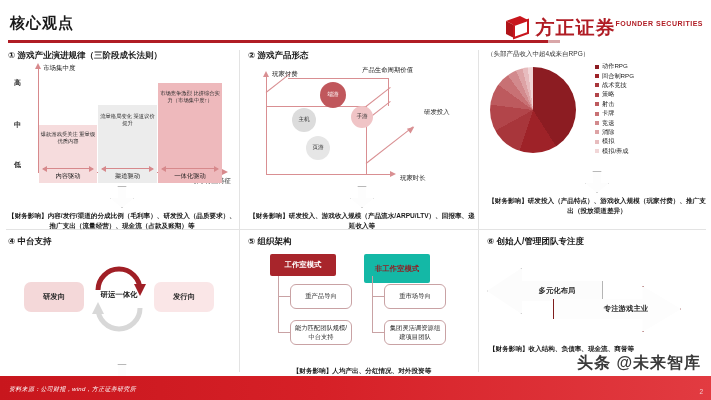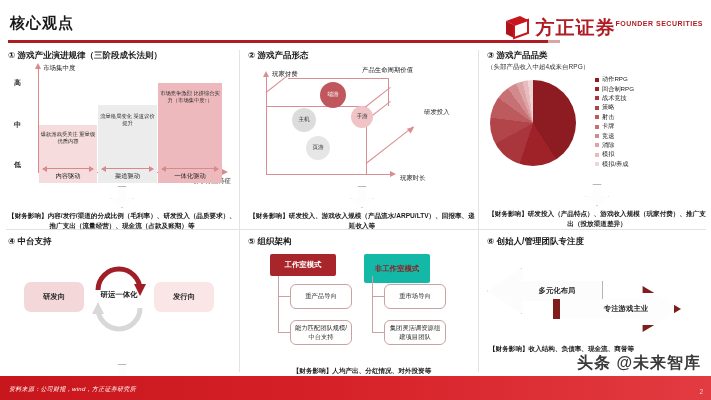--- a/index.html
+++ b/index.html
@@ -152,21 +152,21 @@
     position:absolute;display:flex;align-items:center;justify-content:center;
     font-size:7.4px;font-weight:bold;color:#2b2b2b;box-sizing:border-box;
   }
   .arrow-l{
     background:#fcfcfc;border:1px solid #b5b5b5;
     clip-path:polygon(0 50%,30% 0,30% 28%,100% 28%,100% 72%,30% 72%,30% 100%);
     padding-left:24px;
     text-align:right;
   }
   .arrow-r{
-    background:#fdfdfd;border:7px solid #7f1d1d;
+    background:#fdfdfd;border:1px solid #7f1d1d;
     clip-path:polygon(100% 50%,70% 0,70% 28%,0 28%,0 72%,70% 72%,70% 100%);
     padding-right:24px;
     padding-left:42px;
   }
 
   
   .footer-bar{
     position:absolute;left:0;bottom:0;width:711px;height:24px;
     background:linear-gradient(90deg,#c8161d 0%,#d62027 45%,#e23b41 100%);
   }
@@ -280,21 +280,20 @@
         <div class="ax-lbl" style="left:114px;top:2px;">产品生命周期价值</div>
         <div class="ax-lbl" style="left:176px;top:44px;">研发投入</div>
         <div class="ax-lbl" style="left:152px;top:110px;">玩家时长</div>
       </div>
 
       <div class="down-arrow"></div>
       <div class="fin" style="margin-top:3px;">【财务影响】研发投入、游戏收入规模（产品流水/ARPU/LTV）、回报率、递延收入等</div>
     </div>
 
     <div class="panel" style="left:487px;top:4px;width:220px;height:176px;">
-      <div class="panel-title">③ 游戏产品品类</div>
       <div class="panel-sub">（头部产品收入中超4成来自RPG）</div>
 
       <div class="p3-chart">
         <div class="pie" id="pie" style="background: conic-gradient(rgb(140, 28, 34) 0deg, rgb(140, 28, 34) 147.6deg, rgb(158, 34, 40) 147.6deg, rgb(158, 34, 40) 198deg, rgb(168, 54, 59) 198deg, rgb(168, 54, 59) 241.2deg, rgb(178, 69, 74) 241.2deg, rgb(178, 69, 74) 277.2deg, rgb(189, 90, 94) 277.2deg, rgb(189, 90, 94) 306deg, rgb(200, 113, 116) 306deg, rgb(200, 113, 116) 324deg, rgb(210, 138, 141) 324deg, rgb(210, 138, 141) 336.6deg, rgb(221, 163, 165) 336.6deg, rgb(221, 163, 165) 345.6deg, rgb(231, 188, 190) 345.6deg, rgb(231, 188, 190) 352.8deg, rgb(241, 214, 215) 352.8deg, rgb(241, 214, 215) 360deg);"></div>
         <div class="legend" id="pie-legend">
             <div class="legend-item">
               <span class="legend-sw" style="background: rgb(140, 28, 34);"></span>
               <span class="legend-lb">动作RPG</span>
             </div>
             <div class="legend-item">

